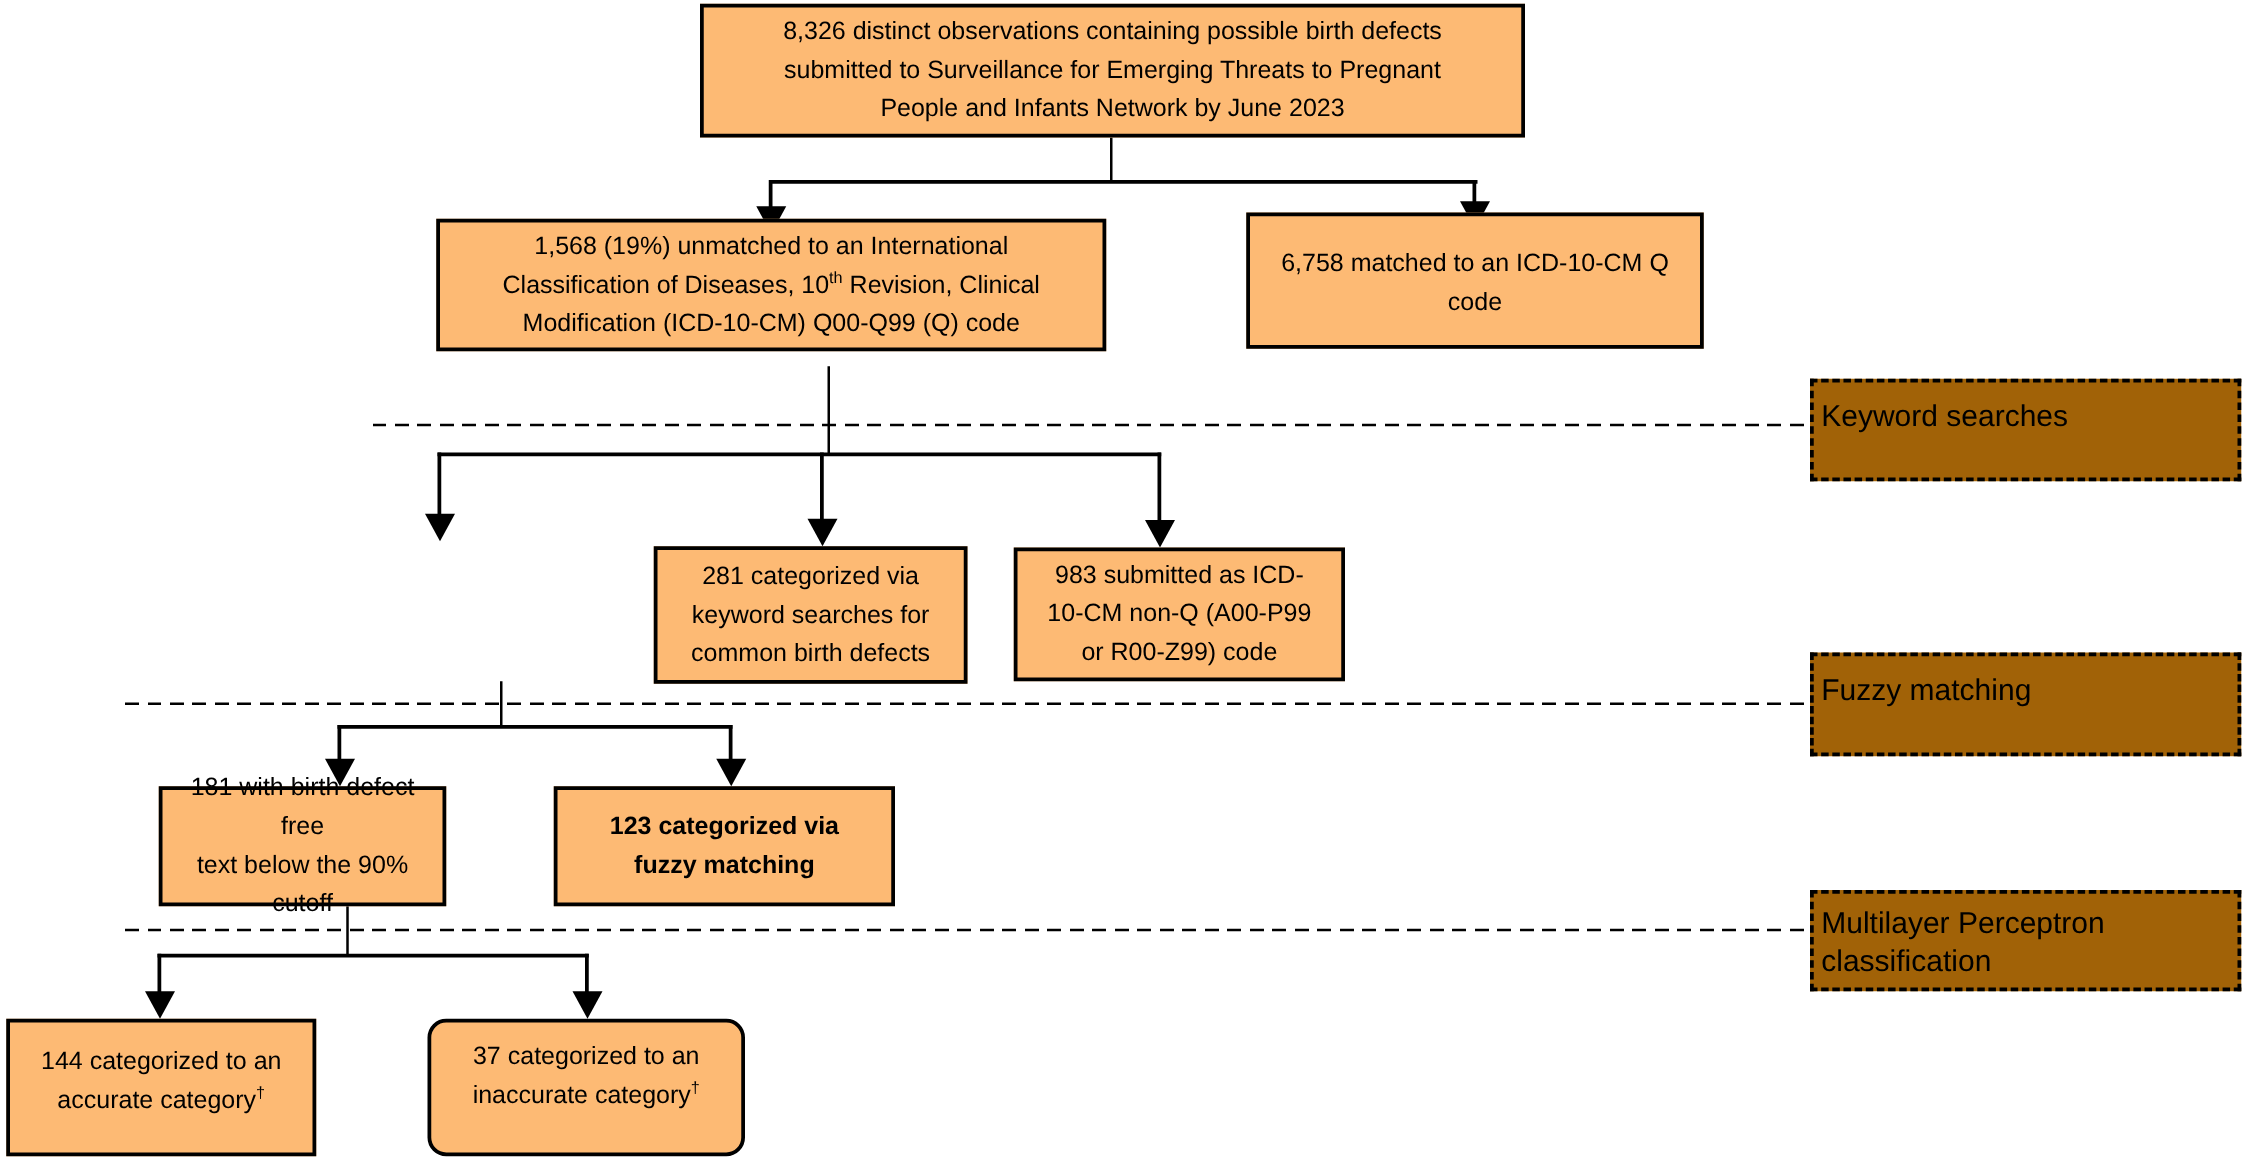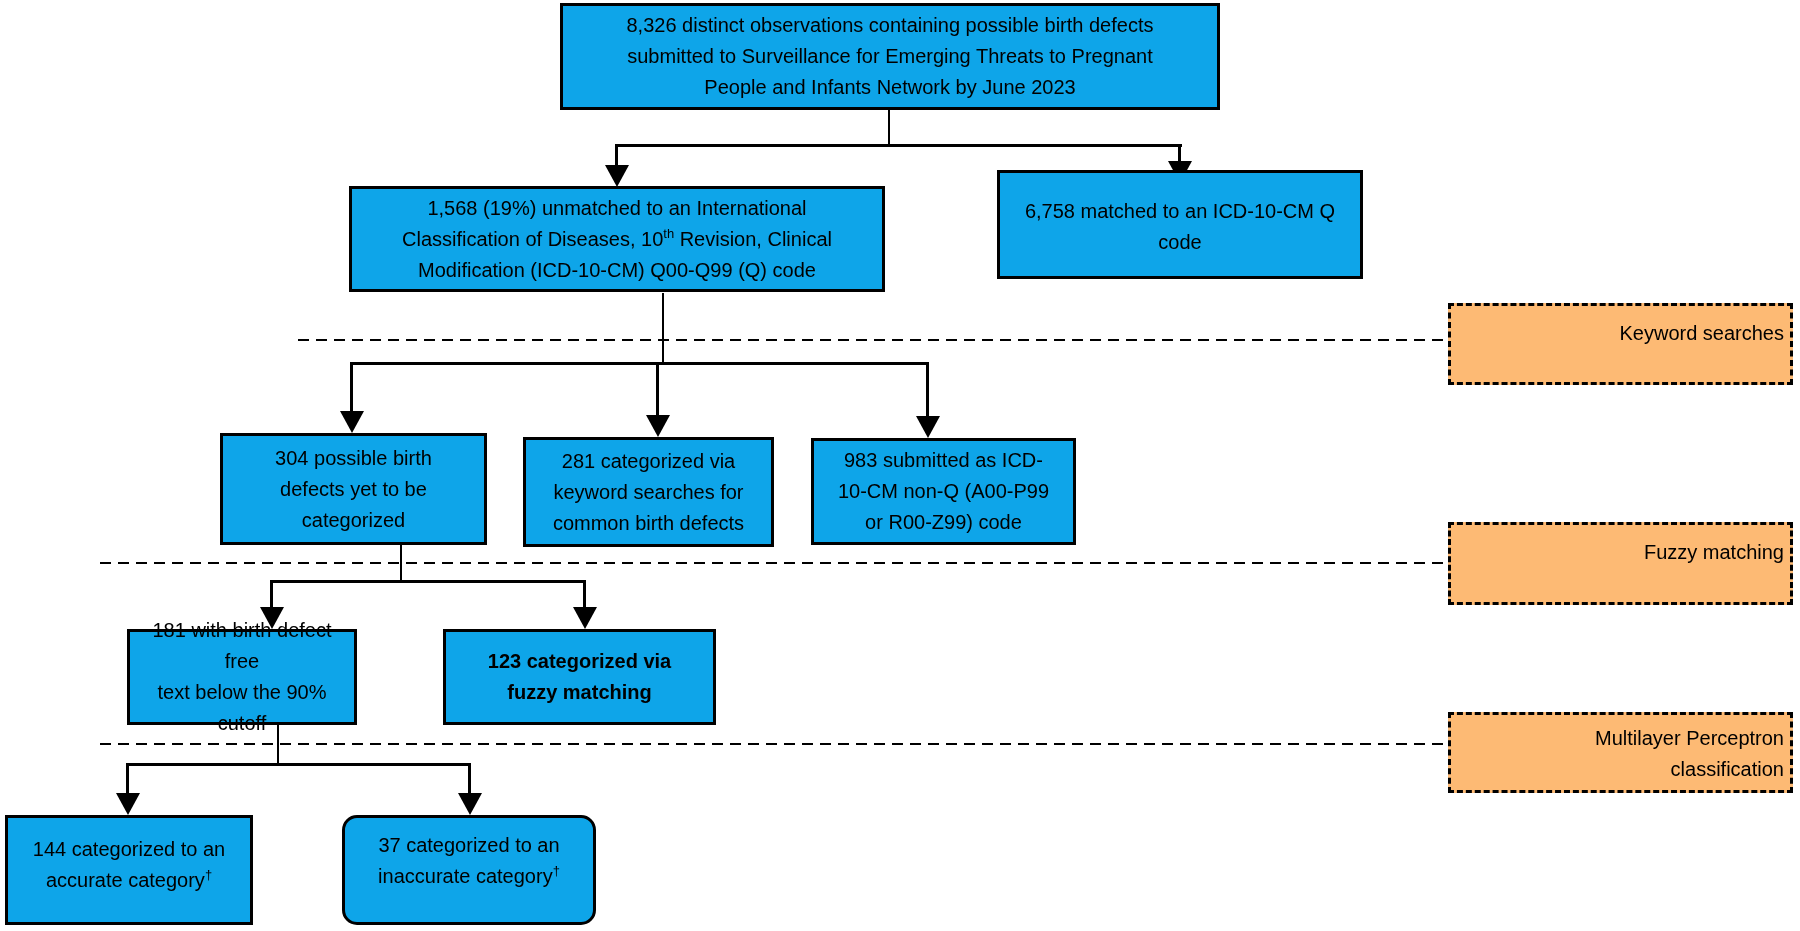--- a/index.html
+++ b/index.html
@@ -9,37 +9,37 @@
     height: 931px;
     background: #ffffff;
     font-family: "Liberation Sans", sans-serif;
     color: #000000;
     overflow: hidden;
   }
   .box {
     position: absolute;
     border: 3px solid #000000;
     box-sizing: border-box;
-    background: #0ea5e9;
+    background: #fdba74;
     display: flex;
     align-items: center;
     justify-content: center;
     text-align: center;
     font-size: 20px;
     line-height: 31px;
   }
   .box.top-align { align-items: flex-start; }
   .txt { white-space: pre-line; padding: 0 6px; }
   .dashed-box {
     position: absolute;
     border: 3px dashed #000000;
     box-sizing: border-box;
-    background: #fdba74;
-    text-align: right;
-    font-size: 20px;
+    background: #a16207;
+    text-align: left;
+    font-size: 24px;
     line-height: 31px;
   }
   .hdash {
     position: absolute;
     height: 2px;
     background: repeating-linear-gradient(90deg, #000 0 11px, transparent 11px 18px);
   }
   .seg { position: absolute; background: #000000; }
   .arrow {
     position: absolute;
@@ -88,36 +88,31 @@
   <div class="arrow" style="left:116px; top:793px;"></div>
   <div class="seg" style="left:468px; top:763px; width:3px; height:33px;"></div>
   <div class="arrow" style="left:458px; top:793px;"></div>
 
   <div class="box" style="left:560px; top:3px; width:660px; height:107px;">
     <div class="txt">8,326 distinct observations containing possible birth defects
 submitted to Surveillance for Emerging Threats to Pregnant
 People and Infants Network by June 2023</div>
   </div>
 
-  <div class="box" style="left:349px; top:186px; width:536px; height:106px;">
+  <div class="box" style="left:349px; top:175px; width:536px; height:106px;">
     <div class="txt"><span>1,568 (19%) unmatched to an International
 Classification of Diseases, 10</span><sup>th</sup><span> Revision, Clinical
 Modification (ICD-10-CM) Q00-Q99 (Q) code</span></div>
   </div>
 
   <div class="box top-align" style="left:997px; top:170px; width:366px; height:109px; padding-top:23px;">
     <div class="txt">6,758 matched to an ICD-10-CM Q
 code</div>
   </div>
 
-  <div class="box" style="left:220px; top:433px; width:267px; height:112px;">
-    <div class="txt">304 possible birth
-defects yet to be
-categorized</div>
-  </div>
 
   <div class="box" style="left:523px; top:437px; width:251px; height:110px;">
     <div class="txt">281 categorized via
 keyword searches for
 common birth defects</div>
   </div>
 
   <div class="box" style="left:811px; top:438px; width:265px; height:107px;">
     <div class="txt">983 submitted as ICD-
 10-CM non-Q (A00-P99

